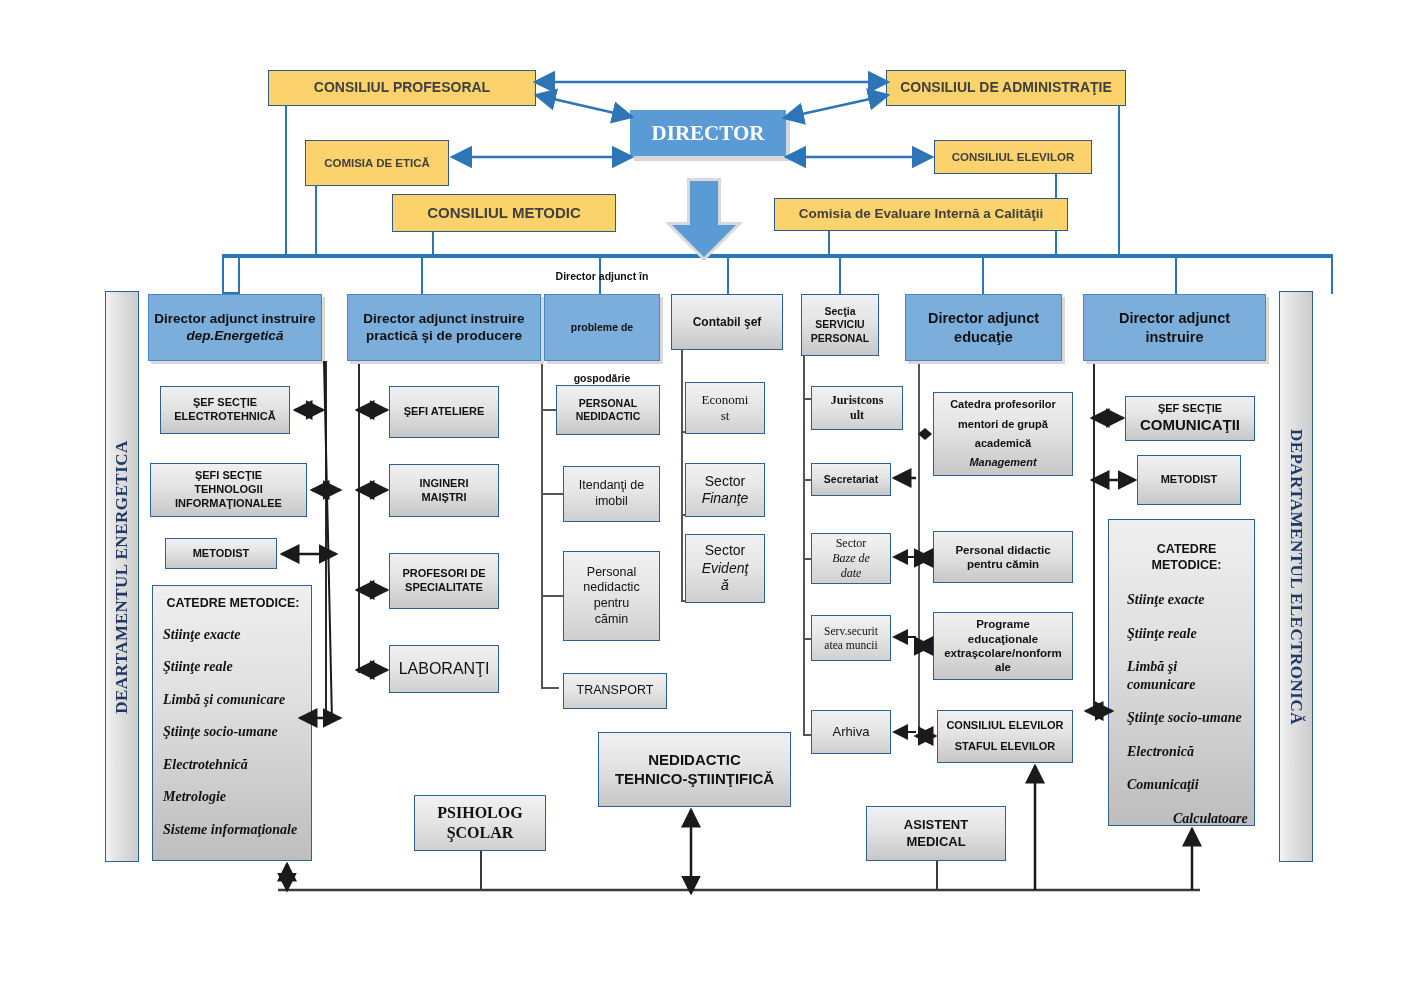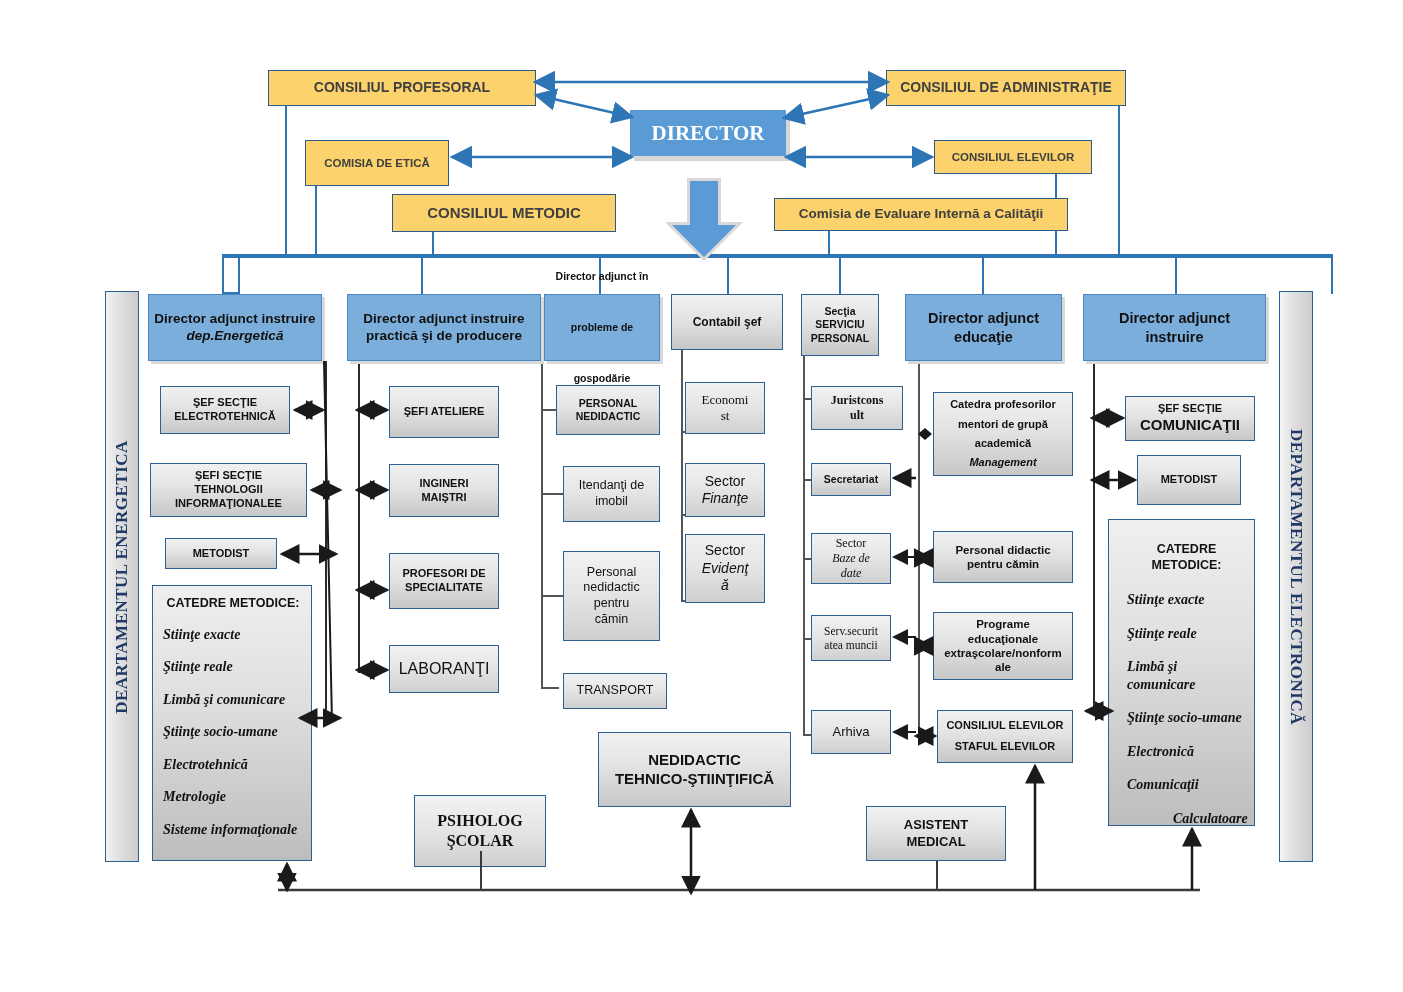--- a/index.html
+++ b/index.html
@@ -443,21 +443,21 @@
     <div class="panel-item" style="margin-top:16px;">Electronică</div>
     <div class="panel-item" style="margin-top:16px;">Comunicaţii</div>
     <div class="panel-item" style="margin-top:16px;margin-left:46px;">Calculatoare</div>
   </div>
 
   <div class="kline-v" style="left:1093px; top:361px; height:349px; background:#2a2a2a;"></div>
 
   <div class="kline-v" style="left:325px; top:361px; height:362px; background:#2a2a2a;"></div>
   <div class="kline-v" style="left:358px; top:361px; height:312px; background:#2a2a2a;"></div>
 
-  <div class="box grey-serif" style="left:414px; top:795px; width:132px; height:72px; font-size:16px; font-weight:bold;">
+  <div class="box grey-serif" style="left:414px; top:795px; width:132px; height:56px; font-size:16px; font-weight:bold;">
     <span>PSIHOLOG</span>
     <span>ŞCOLAR</span>
   </div>
 
   <div class="box grey" style="left:598px; top:732px; width:193px; height:75px; font-size:15px;">
     <span>NEDIDACTIC</span>
     <span>TEHNICO-ŞTIINŢIFICĂ</span>
   </div>
 
   <div class="box grey" style="left:866px; top:806px; width:140px; height:55px; font-size:13px;">

